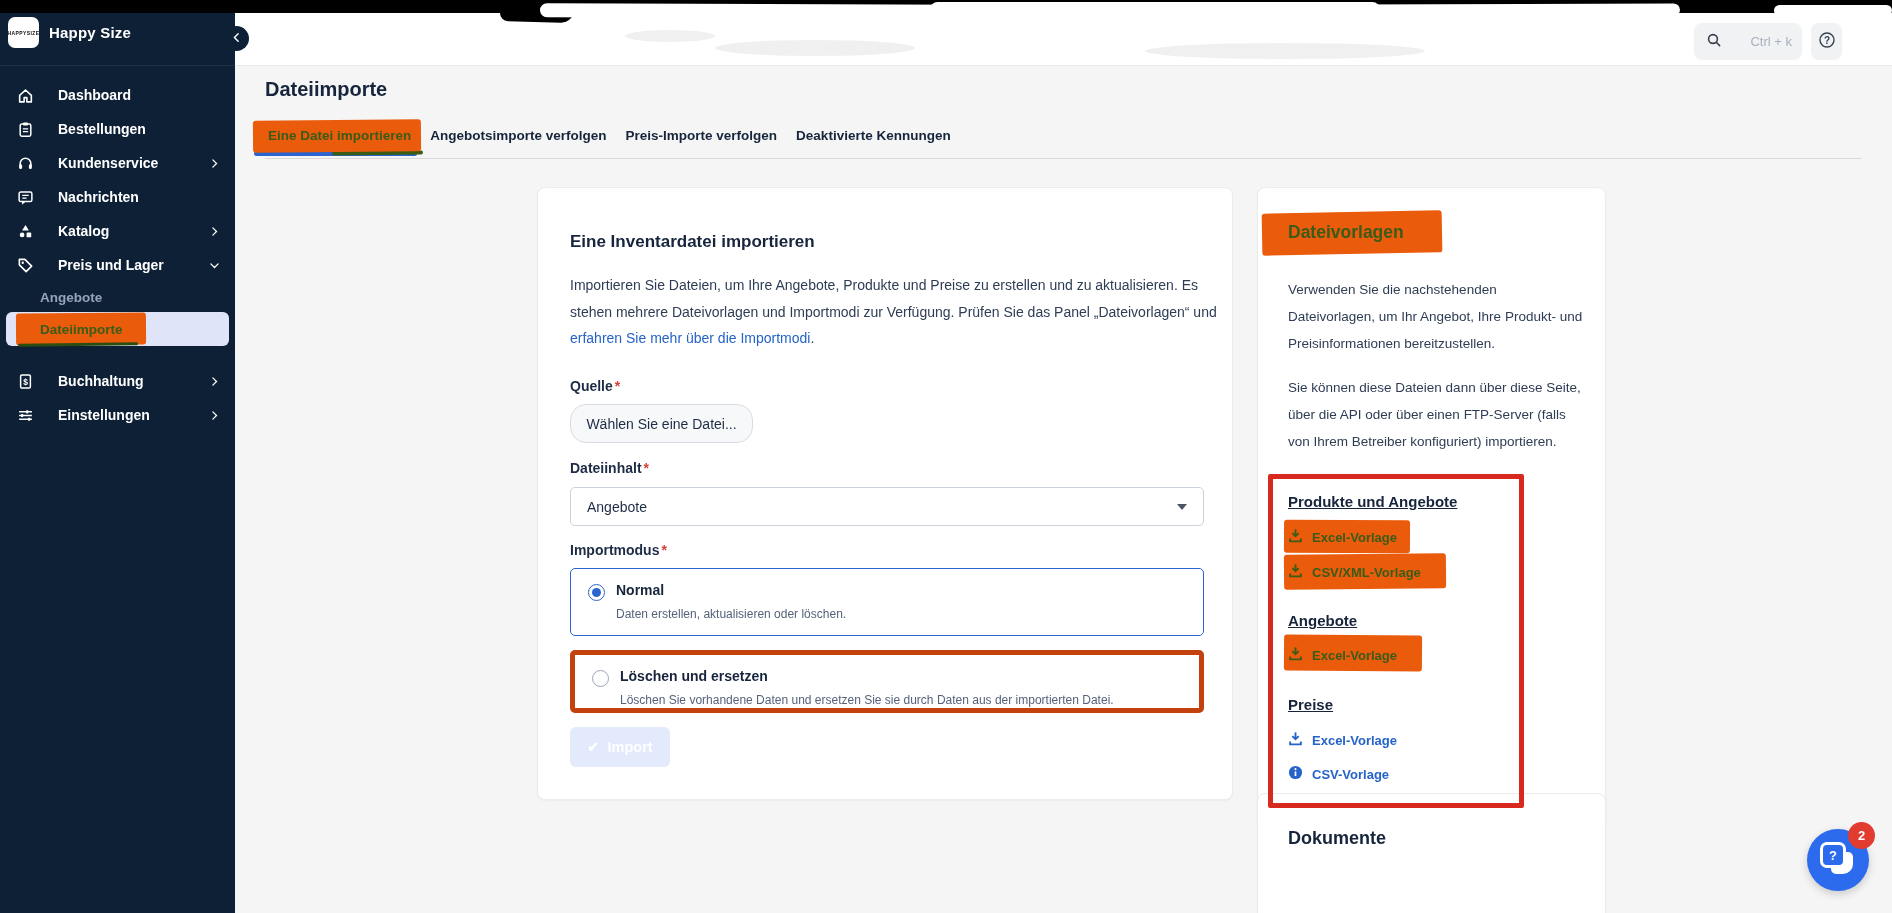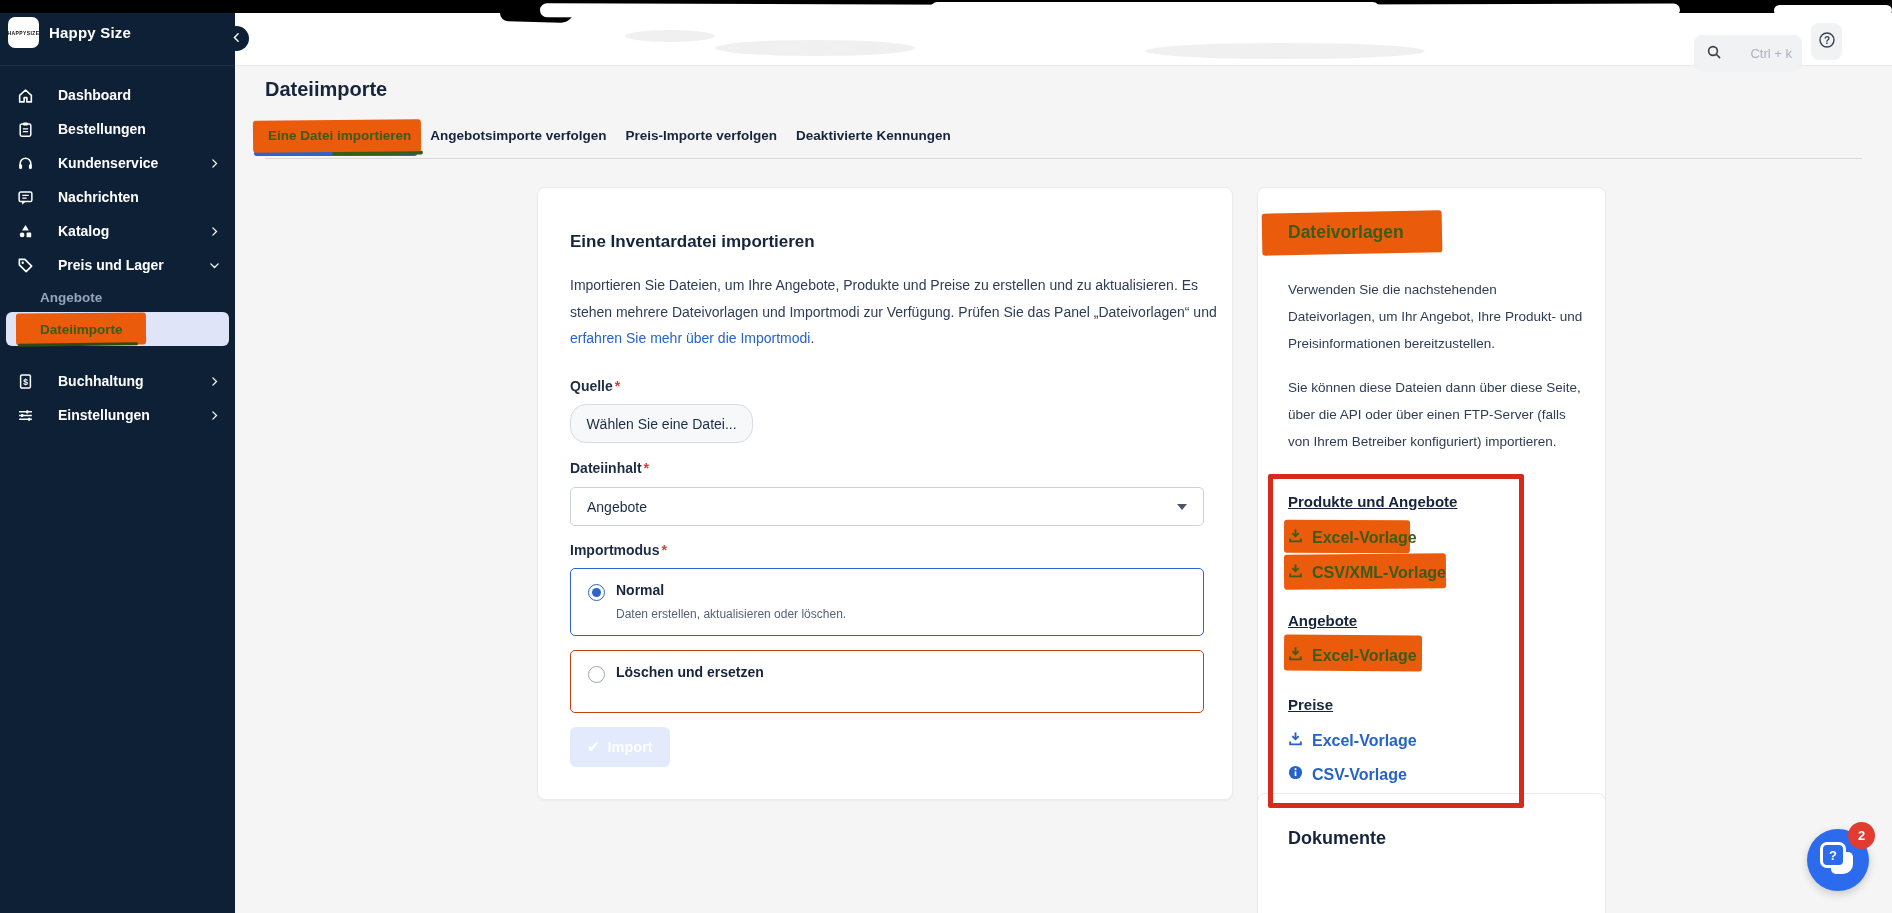--- a/index.html
+++ b/index.html
@@ -29,21 +29,21 @@
                        border-radius:3px; transform:rotate(-0.4deg); }
   .sub-active-underline { position:absolute; left:12px; top:31px; width:120px; height:3px; background:#2c4d10;
                           transform:rotate(-0.8deg); border-radius:2px; }
   .sub-item.active .sub-label { position:relative; z-index:2; }
   .nav-gap { height:18px; }
 
   
   .topbar { position:absolute; left:235px; right:0; top:0; height:66px; background:#fff;
             border-bottom:1px solid #e8e8e8; z-index:4; }
   .search-pill { position:absolute; left:1459px; top:23px; width:108px; height:37px; background:#f1f2f4;
-                 border-radius:8px; display:flex; align-items:center; padding:0 10px 0 12px; cursor:pointer;margin-top:12px; }
+                 border-radius:8px; display:flex; align-items:center; padding:0 10px 0 12px; cursor:pointer; }
   .search-pill .shortcut { margin-left:auto; color:#a9b1bf; font-size:13px; }
   .help-btn { position:absolute; left:1576px; top:23px; width:31px; height:37px; background:#f1f2f4;
               border-radius:8px; display:flex; align-items:center; justify-content:center; cursor:pointer; }
   .smudge { position:absolute; background:#f0f0f1; border-radius:50%; }
 
   
   .redact-black { position:absolute; left:0; top:0; width:1892px; height:13px; background:#000; z-index:20; }
   .redact-dip { position:absolute; left:500px; top:9px; width:74px; height:13px; background:#000;
                 border-radius:0 0 16px 10px; transform:rotate(1.5deg); z-index:20; }
   .white-wave { position:absolute; background:#fff; z-index:21; }
@@ -77,41 +77,41 @@
               border:1px solid #d8dce2; border-radius:16px; font-size:14px; color:#1d2c44;
               display:flex; align-items:center; justify-content:center; cursor:pointer;
               font-family:"Liberation Sans", sans-serif; }
   .select-box { position:absolute; left:32px; top:299px; width:634px; height:39px; border:1px solid #ccd2da;
                 border-radius:5px; background:#fff; display:flex; align-items:center; padding:0 16px;
                 font-size:14px; color:#1d2c44; cursor:pointer; }
   .select-caret { margin-left:auto; width:0; height:0; border-left:5px solid transparent;
                   border-right:5px solid transparent; border-top:6px solid #4b5565; }
   .mode-box { position:absolute; left:32px; width:634px; border-radius:5px; background:#fff; cursor:pointer; }
   .mode-box.selected { top:380px; height:68px; border:1.5px solid #2B63CF; }
-  .mode-box.unselected { top:462px; height:63px; border:1px solid #c2410c; }
+  .mode-box.unselected { top:462px; height:63px; border:5px solid #c2410c; }
   .radio { position:absolute; left:17px; top:15px; width:17px; height:17px; border-radius:50%; }
   .radio.on { border:1.5px solid #2B63CF; }
   .radio.on::after { content:""; position:absolute; left:2.5px; top:2.5px; width:9px; height:9px;
                      border-radius:50%; background:#2B63CF; }
   .radio.off { border:1.5px solid #9aa4b2; }
   .mode-label { position:absolute; left:45px; top:13px; font-size:14px; font-weight:bold; color:#16243c; }
   .mode-desc { position:absolute; left:45px; top:38px; font-size:12px; color:#56627a; }
   .import-btn { position:absolute; left:32px; top:539px; width:100px; height:40px; background:#e3eafb;
                 border:none; border-radius:6px; color:#fdfeff; font-size:14.5px; font-weight:bold;
                 display:flex; align-items:center; justify-content:center; gap:8px;
                 font-family:"Liberation Sans", sans-serif; cursor:not-allowed; }
 
   
   .templates-card { left:1022px; top:121px; width:349px; height:643px; }
   .tpl-title-marker { position:absolute; left:4px; top:24px; width:180px; height:42px; background:#EA5B0C;
                       border-radius:3px; transform:rotate(-1.1deg); }
   .tpl-title { position:absolute; left:30px; top:34px; font-size:17.5px; font-weight:bold; color:#3A5C17; z-index:2; }
   .tpl-p { position:absolute; left:30px; width:296px; font-size:13.5px; line-height:27px; color:#2e3d54; }
   .tpl-h { position:absolute; left:30px; font-size:15px; font-weight:bold; color:#16243c; z-index:2;text-decoration:underline; }
-  .tpl-link { position:absolute; left:30px; display:flex; align-items:center; gap:9px; font-size:16px;
+  .tpl-link { position:absolute; left:30px; display:flex; align-items:center; gap:9px; font-size:13px;
               font-weight:bold; color:#2563C9; cursor:pointer; z-index:2; text-decoration:none; }
   .tpl-link.on-marker { color:#3A5C17; }
   .link-marker { position:absolute; background:#EA5B0C; border-radius:3px; z-index:1; }
   .red-rect { position:absolute; left:10px; top:286px; width:256px; height:334px; border:5px solid #D8291F;
               border-radius:2px; z-index:4; pointer-events:none; }
 
   
   .documents-card { left:1022px; top:727px; width:349px; height:160px; }
   .doc-title { position:absolute; left:30px; top:34px; font-size:18px; font-weight:bold; color:#16243c; }
 
@@ -332,20 +332,21 @@
       </div>
 
       <div class="mode-box selected">
         <span class="radio on"></span>
         <span class="mode-label">Normal</span>
         <span class="mode-desc">Daten erstellen, aktualisieren oder löschen.</span>
       </div>
       <div class="mode-box unselected">
         <span class="radio off"></span>
         <span class="mode-label">Löschen und ersetzen</span>
+        <span class="mode-desc">Löschen Sie vorhandene Daten und ersetzen Sie sie durch Daten aus der importierten Datei.</span>
       </div>
 
       <button class="import-btn" disabled="">
         <span>✔</span>
         <span>Import</span>
       </button>
     </section>
 
     <section class="card templates-card">
       <span class="tpl-title-marker"></span>

